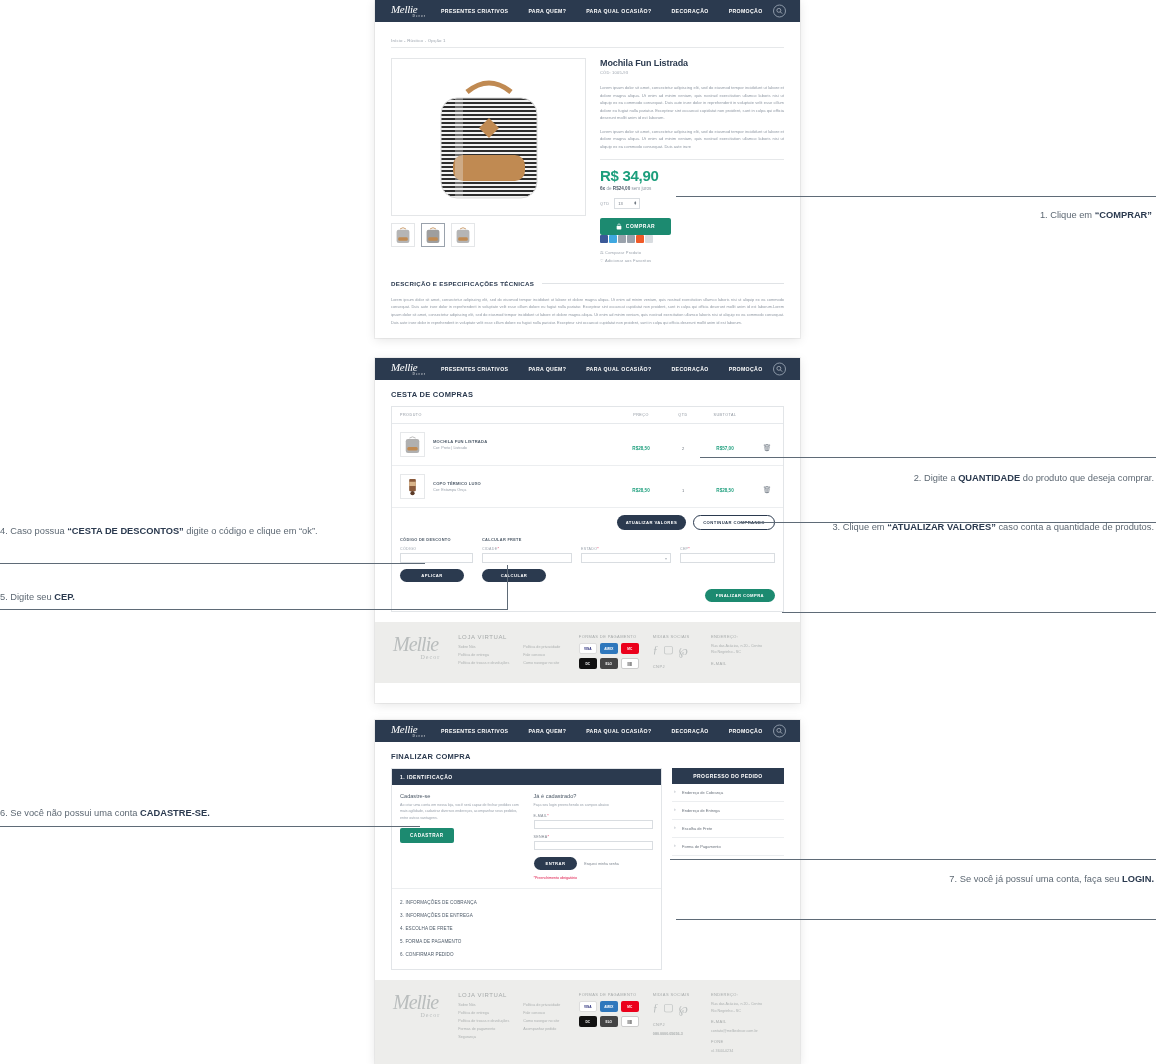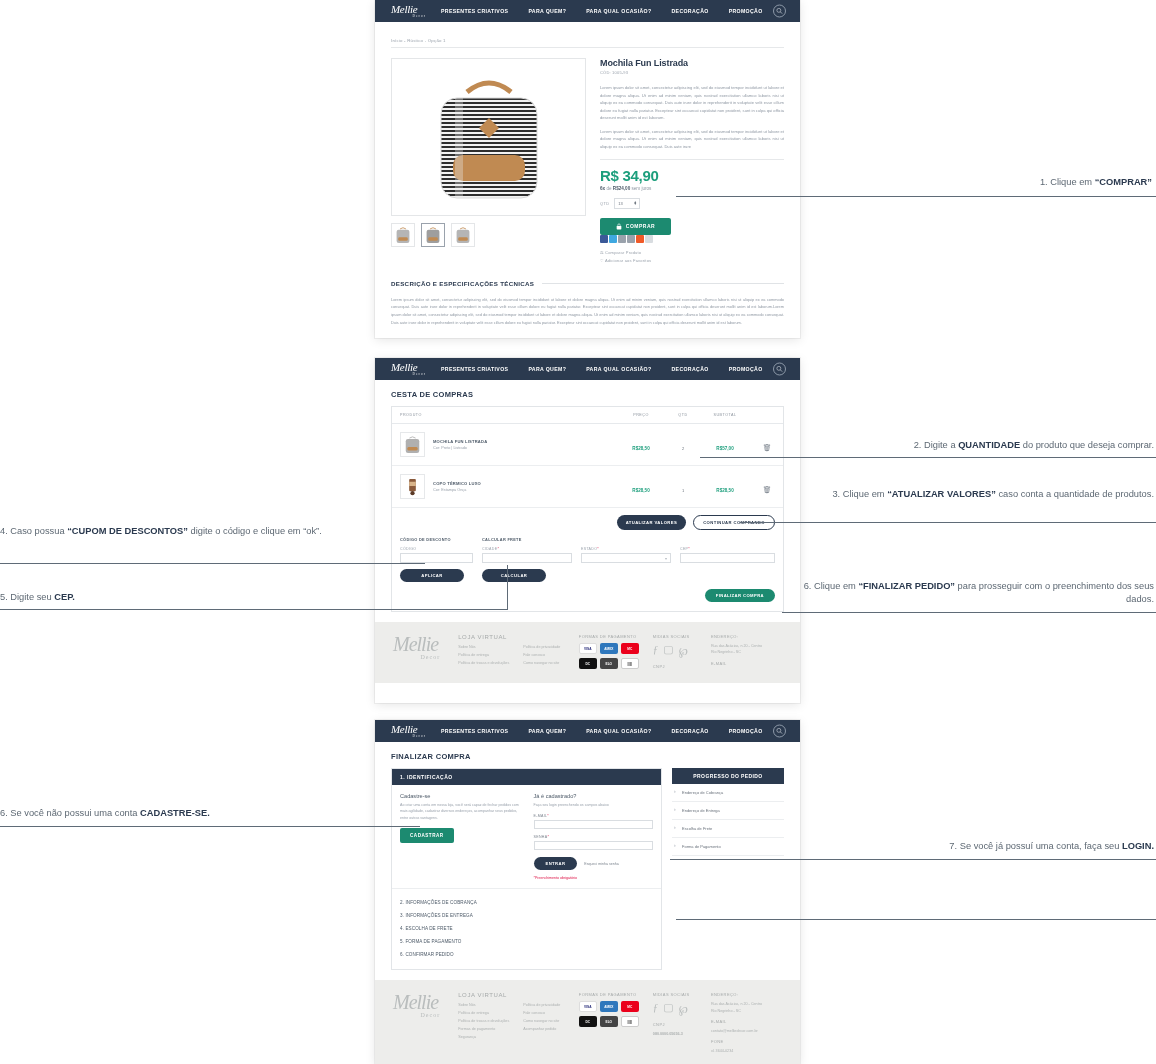--- a/index.html
+++ b/index.html
@@ -171,21 +171,21 @@
   .co-steps { padding:7px 8px 8px 8px;}
   .co-steps li { list-style:none; font-size:4.6px; color:#4d5a68; padding:4px 0; letter-spacing:.1px;}
   .co-side { width:112px; }
   .co-side-head { background:#2b3a4f; color:#fff; font-size:5px; font-weight:bold; letter-spacing:.4px; padding:5px 8px; text-align:center;}
   .co-side li { list-style:none; font-size:4px; color:#6a727c; padding:6px 2px 6px 10px; border-bottom:1px solid #eceef0; position:relative;}
   .co-side li:before { content:"\203A"; position:absolute; left:2px; top:4px; color:#9aa2ac; font-size:5px;}
 
   
   .anno { position:absolute; font-size:9.3px; color:#5d6873; line-height:1.45; }
   .anno b { color:#2b3a4f; }
-  .anno.right { text-align:right; }
+  .anno.right { text-align:right;margin-top:33px; }
   .anno.left { text-align:left; }
   .leader { position:absolute; background:#5f6b77; }
   .leader.h { height:1px; }
   .leader.v { width:1px; }
 </style>
 </head>
 <body>
 
 <div class="page">
 
@@ -627,33 +627,30 @@
     <span>2. Digite a </span><b>QUANTIDADE</b><span> do produto que deseja comprar.</span>
   </div>
   <div class="leader h" style="left:700px; top:457px; width:456px;"></div>
 
   <div class="anno right" style="left:820px; top:488px; width:334px;">
     <span>3. Clique em </span><b>“ATUALIZAR VALORES”</b><span> caso conta a quantidade de produtos.</span>
   </div>
   <div class="leader h" style="left:740px; top:522px; width:416px;"></div>
 
   <div class="anno left" style="left:0px; top:525px; width:330px;">
-    <span>4. Caso possua </span><b>“CUPOM DE DESCONTOS”</b><span> digite o código e clique em “ok”.</span>
+    <span>4. Caso possua </span><b>“CESTA DE DESCONTOS”</b><span> digite o código e clique em “ok”.</span>
   </div>
   <div class="leader h" style="left:0px; top:563px; width:425px;"></div>
 
   <div class="anno left" style="left:0px; top:591px; width:300px;">
     <span>5. Digite seu </span><b>CEP.</b>
   </div>
   <div class="leader h" style="left:0px; top:609px; width:507px;"></div>
   <div class="leader v" style="left:507px; top:565px; height:45px;"></div>
 
-  <div class="anno right" style="left:800px; top:580px; width:354px;">
-    <span>6. Clique em </span><b>“FINALIZAR PEDIDO”</b><span> para prosseguir com o preenchimento dos seus dados.</span>
-  </div>
   <div class="leader h" style="left:782px; top:612px; width:374px;"></div>
 
   <div class="anno right" style="left:820px; top:840px; width:334px;">
     <span>7. Se você já possuí uma conta, faça seu </span><b>LOGIN.</b>
   </div>
   <div class="leader h" style="left:670px; top:859px; width:486px;"></div>
 
   <div class="anno left" style="left:0px; top:807px; width:330px;">
     <span>6. Se você não possui uma conta </span><b>CADASTRE-SE.</b>
   </div>

